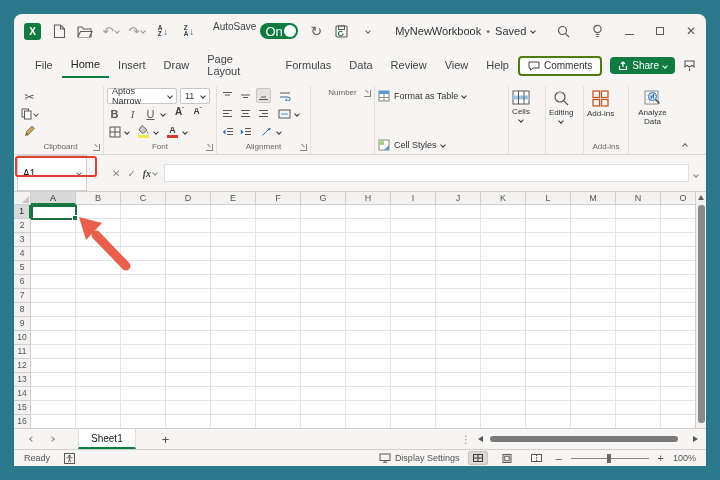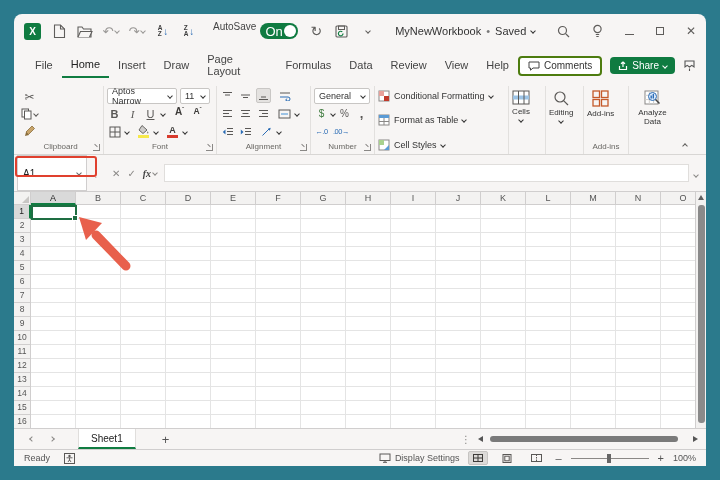--- a/index.html
+++ b/index.html
@@ -400,55 +400,28 @@
           <span class="chv"></span>
         </div>
       </div>
       <div class="glabel">
           <span>Alignment</span>
           <span class="lnch"></span>
         </div>
     </div>
 
     <div class="group" style="width:64px">
-      <div class="gc col-v" style="flex-direction:column;gap:1px">
-        <div class="smallrow">
-          <div class="selbox" style="width:56px">
-              <span>General</span>
-              <span class="chv"></span>
-            </div>
-        </div>
-        <div class="smallrow" style="gap:2px">
-          <div class="icbtn" style="font-size:10px;color:#3d7a3d">$</div>
-          <span class="chv"></span>
-          <div class="icbtn" style="font-size:10px">%</div>
-          <div class="icbtn" style="font-size:13px;font-weight:bold">,</div>
-        </div>
-        <div class="smallrow" style="gap:4px">
-          <div class="icbtn" style="font-size:7.5px;color:#2b6cb5;letter-spacing:-0.5px">←.0</div>
-          <div class="icbtn" style="font-size:7.5px;color:#2b6cb5;letter-spacing:-0.5px">.00→</div>
-        </div>
-      </div>
       <div class="glabel">
           <span>Number</span>
           <span class="lnch"></span>
         </div>
     </div>
 
     <div class="group" style="width:134px">
       <div class="gc col-v" style="flex-direction:column;gap:1px;align-items:flex-start">
-        <div class="styles-row">
-          <svg width="12" height="12" viewBox="0 0 12 12">
-              <rect x="1" y="1" width="10" height="10" fill="#fff" stroke="#8a8886"></rect>
-              <rect x="1" y="1" width="5" height="5" fill="#e8a09a"></rect>
-              <rect x="6" y="6" width="5" height="5" fill="#c0392b"></rect>
-            </svg>
-          <span>Conditional Formatting</span>
-            <span class="chv"></span>
-        </div>
         <div class="styles-row">
           <svg width="12" height="12" viewBox="0 0 12 12">
               <rect x="1" y="1" width="10" height="10" fill="#fff" stroke="#8a8886"></rect>
               <rect x="1" y="1" width="10" height="3" fill="#5b9bd5"></rect>
               <line x1="6" y1="4" x2="6" y2="11" stroke="#8a8886"></line>
               <line x1="1" y1="7.5" x2="11" y2="7.5" stroke="#8a8886"></line>
             </svg>
           <span>Format as Table</span>
             <span class="chv"></span>
         </div>

